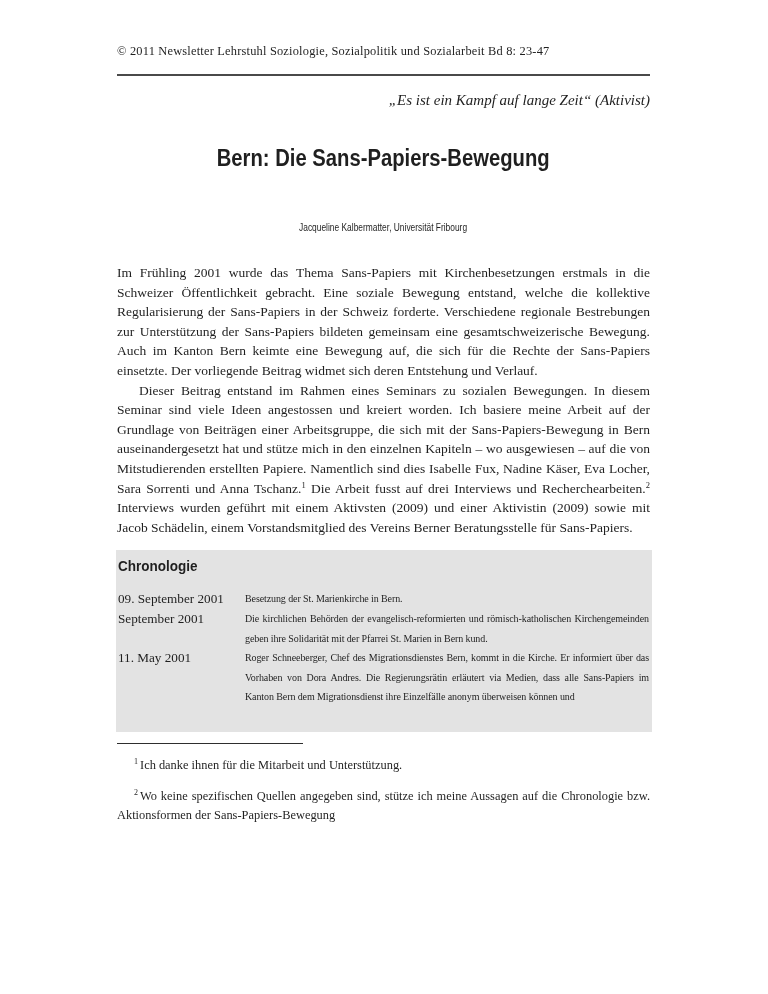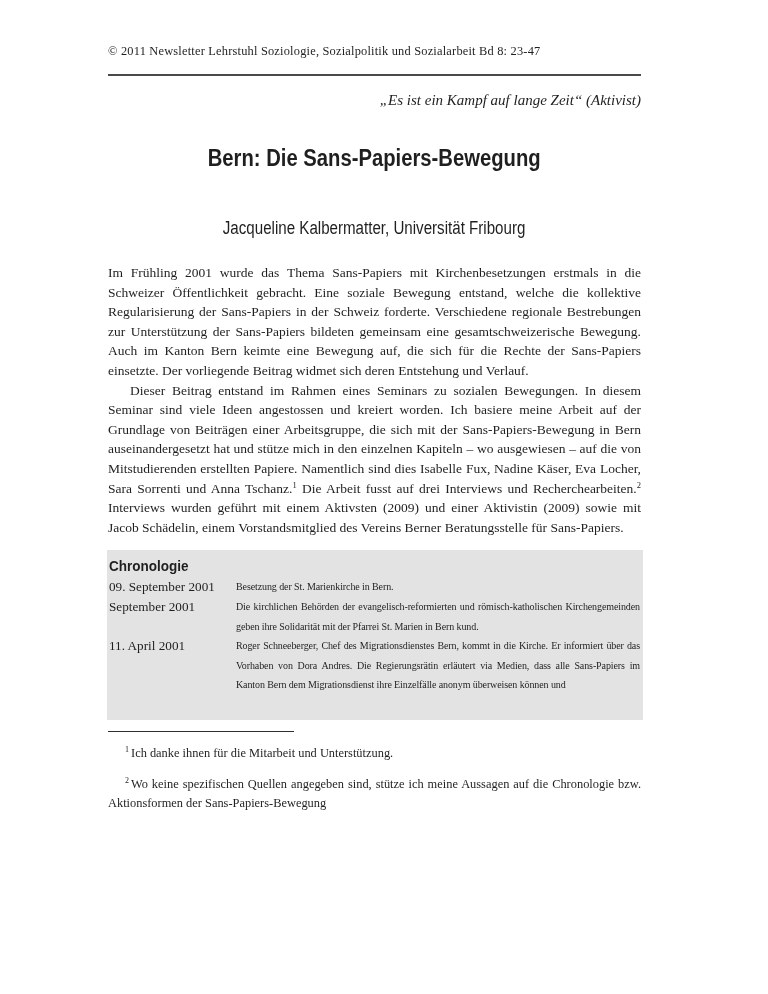--- a/index.html
+++ b/index.html
@@ -7,21 +7,21 @@
   html, body { width: 768px; height: 994px; }
   body {
     background: var(--page-background, #ffffff);
     color: var(--text, #1f1f1f);
     font-family: "Liberation Serif", serif;
     position: relative;
     overflow: hidden;
   }
   .content {
     position: absolute;
-    left: 108px;
+    left: 117px;
     top: 0;
     width: 533px;
   }
   .copyright {
     margin-top: 44px;
     font-size: 12.4px;
     line-height: 15px;
     letter-spacing: 0.2px;
   }
   .header-rule {
@@ -48,21 +48,21 @@
   .cond-c {
     display: inline-block;
     transform: scaleX(0.88);
     transform-origin: center;
     white-space: nowrap;
   }
   .author-wrap {
     margin-top: 50px;
     text-align: center;
     font-family: "Liberation Sans", sans-serif;
-    font-size: 18px;
+    font-size: 10px;
     font-weight: 400;
     line-height: 18px;
   }
   .author-wrap .cond-c { transform: scaleX(0.84); }
   .body-para {
     margin-top: 26px;
     font-size: 13.5px;
     line-height: 19.6px;
     text-align: justify;
   }
@@ -87,21 +87,21 @@
     font-weight: 700;
     font-size: 15px;
     line-height: 19px;
   }
   .cond-l {
     display: inline-block;
     transform: scaleX(0.9);
     transform-origin: left center;
     white-space: nowrap;
   }
-  .chron-rows { margin-top: 2px; }
+  .chron-rows { margin-top: 14px; }
   .chron-row { display: flex; }
   .chron-date {
     flex: 0 0 127px;
     width: 127px;
     font-size: 13.2px;
     line-height: 19.6px;
   }
   .chron-text {
     flex: 1;
     font-size: 10px;
@@ -151,21 +151,21 @@
         <div class="chron-date">09. September 2001</div>
         <div class="chron-text">Besetzung der St. Marienkirche in Bern.</div>
       </div>
 
       <div class="chron-row">
         <div class="chron-date">September 2001</div>
         <div class="chron-text">Die kirchlichen Behörden der evangelisch-reformierten und römisch-katholischen Kirchengemeinden geben ihre Solidarität mit der Pfarrei St. Marien in Bern kund.</div>
       </div>
 
       <div class="chron-row">
-        <div class="chron-date">11. April 2001</div>
+        <div class="chron-date">11. May 2001</div>
         <div class="chron-text">Roger Schneeberger, Chef des Migrationsdienstes Bern, kommt in die Kirche. Er informiert über das Vorhaben von Dora Andres. Die Regierungsrätin erläutert via Medien, dass alle Sans-Papiers im Kanton Bern dem Migrationsdienst ihre Einzelfälle anonym überweisen können und</div>
       </div>
 
     </div>
   </section>
 
   <div class="footnotes">
     <div class="fn-rule"></div>
 
     <p class="footnote"><sup class="fn-ref">1</sup><span>Ich danke ihnen für die Mitarbeit und Unterstützung.</span></p>

